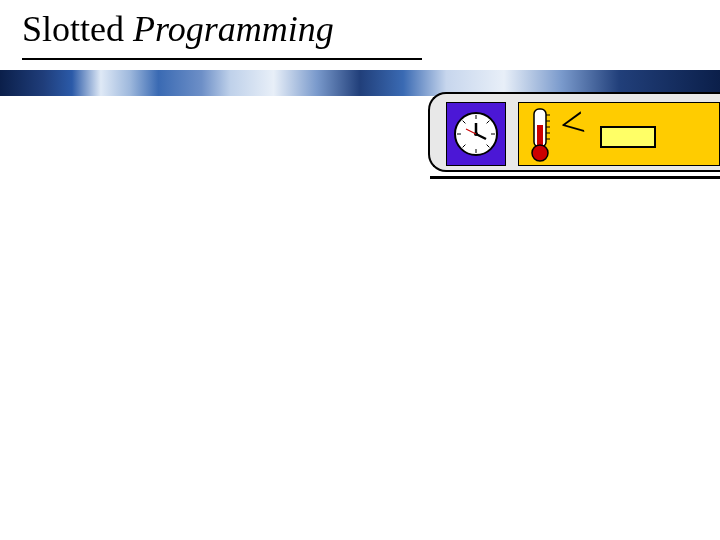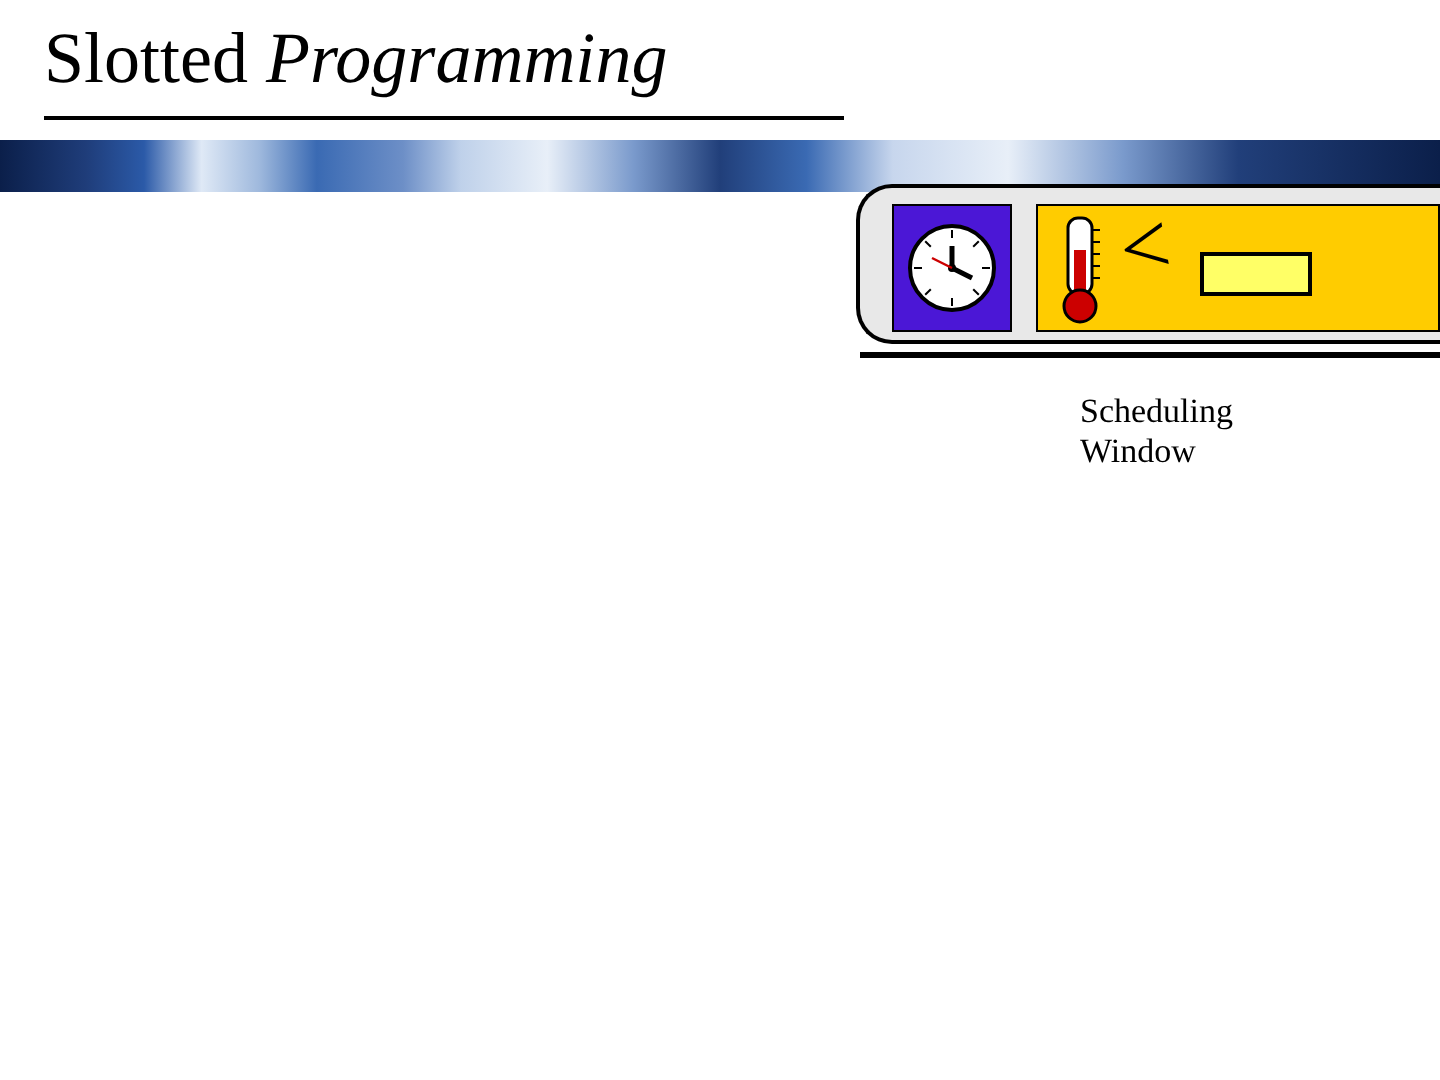--- a/index.html
+++ b/index.html
@@ -76,15 +76,14 @@
         <line x1="17" y1="32" x2="21" y2="32"></line>
       </g>
     </svg>
   </div>
 
   <div class="lt">&lt;</div>
   <div class="result-box"></div>
 
   <div class="baseline"></div>
 
-  <div class="label">Scheduling Window</div>
 
 </div>
 
 </body></html>

